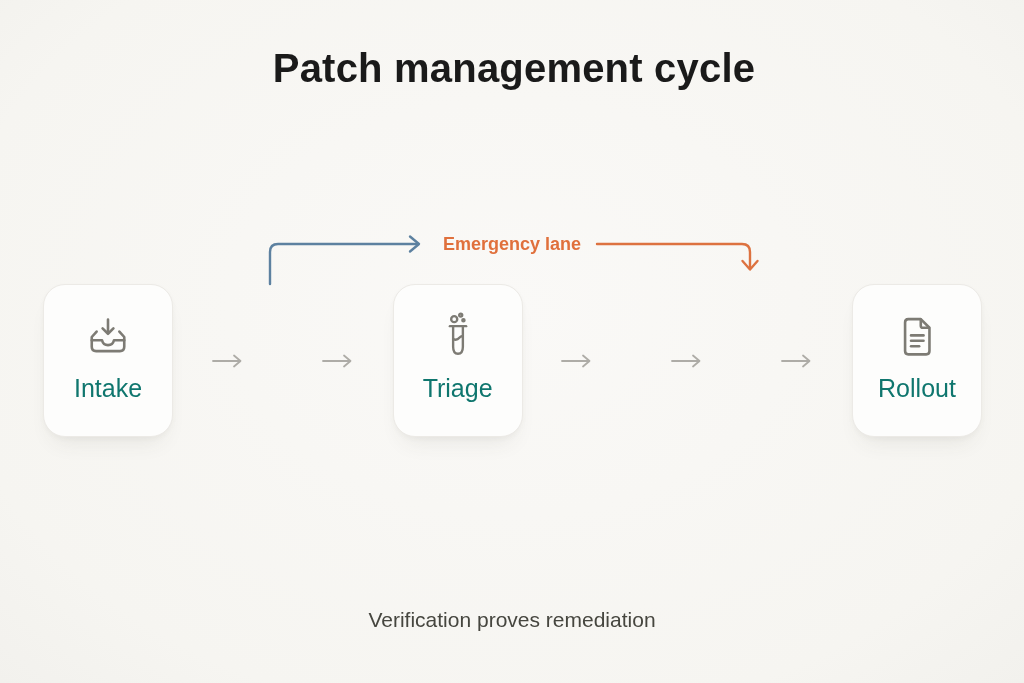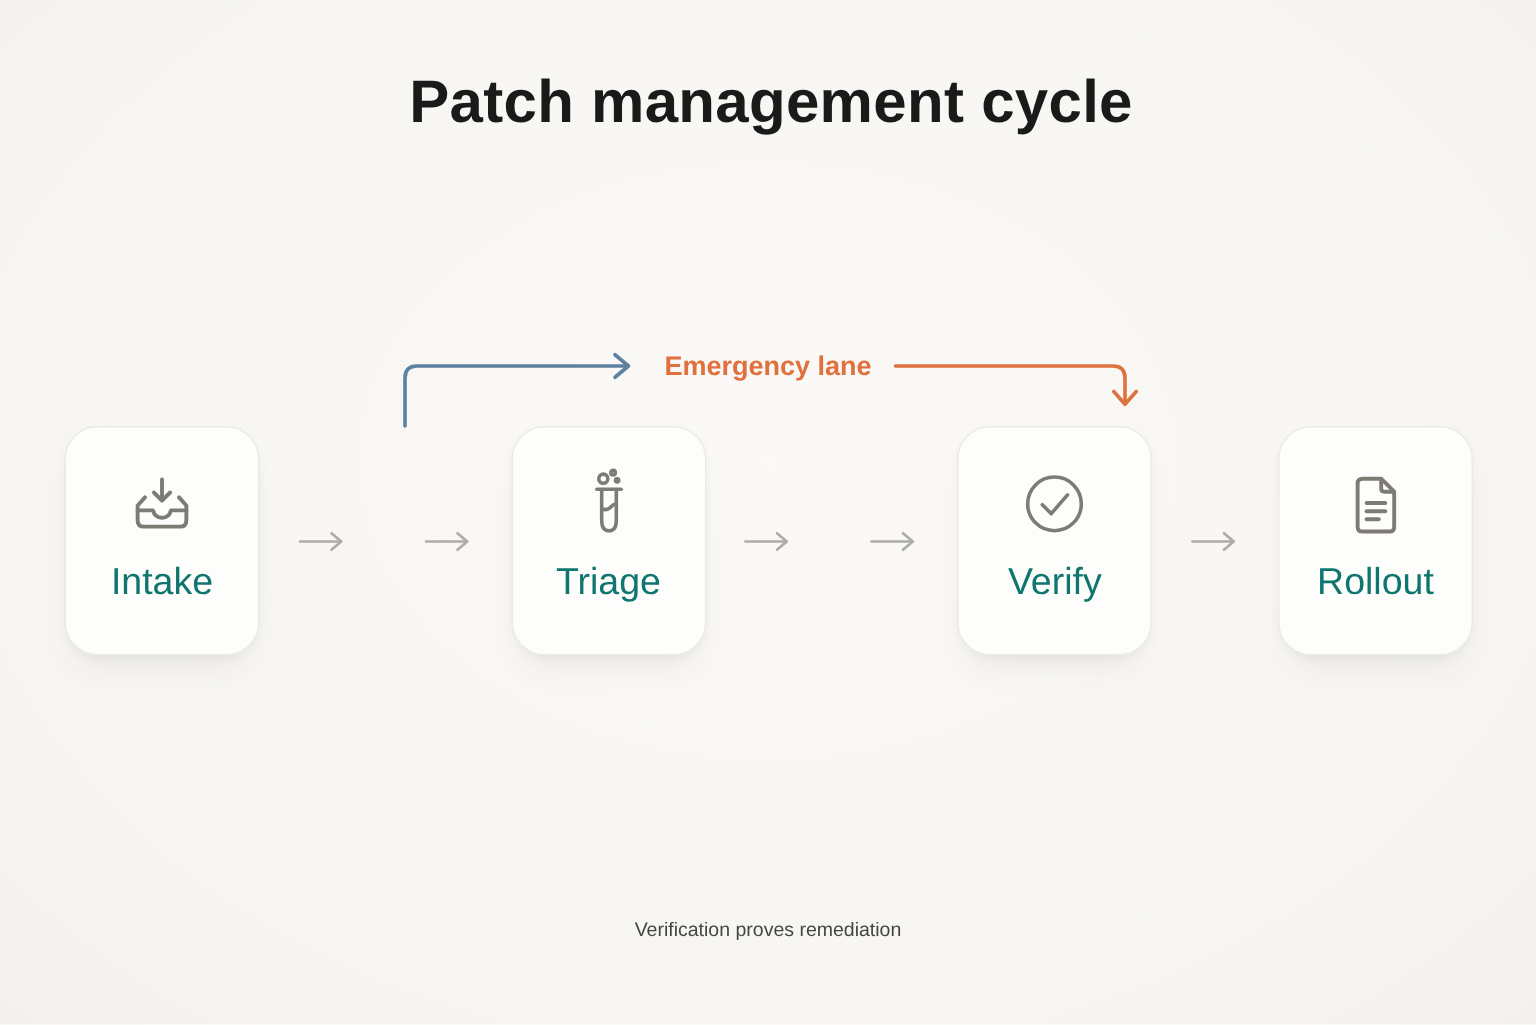--- a/index.html
+++ b/index.html
@@ -76,21 +76,21 @@
     font-size: 18px;
     line-height: 22px;
     font-weight: 700;
     color: #e0703c;
     white-space: nowrap;
   }
   .diagram-caption {
     position: absolute;
     left: 0; right: 0; top: 610px;
     text-align: center;
-    font-size: 13px;
+    font-size: 21px;
     line-height: 20px;
     font-weight: 400;
     color: #46463f;
   }
 </style>
 </head>
 <body>
 
 <div class="stage-canvas">
 
@@ -161,29 +161,20 @@
     </div>
 
 
     <div class="flow-connector">
       <svg width="32" height="16" viewBox="0 0 32 16" fill="none" stroke="#aeaca7" stroke-width="1.8" stroke-linecap="round" stroke-linejoin="round">
         <path d="M1 8 L28 8"></path>
           <path d="M22 2.5 L28.5 8 L22 13.5"></path>
       </svg>
     </div>
 
-    <div class="stage-card">
-      <span class="stage-icon">
-        <svg viewBox="0 0 48 48" fill="none" stroke="#7d7b74" stroke-width="2.2" stroke-linecap="round" stroke-linejoin="round">
-          <circle cx="24" cy="23" r="16.5"></circle>
-          <path d="M16.5 23.5 L22 29 L32 17.5"></path>
-        </svg>
-      </span>
-      <span class="stage-label">Verify</span>
-    </div>
 
     <div class="flow-connector">
       <svg width="32" height="16" viewBox="0 0 32 16" fill="none" stroke="#aeaca7" stroke-width="1.8" stroke-linecap="round" stroke-linejoin="round">
         <path d="M1 8 L28 8"></path>
           <path d="M22 2.5 L28.5 8 L22 13.5"></path>
       </svg>
     </div>
 
     <div class="stage-card">
       <span class="stage-icon">

